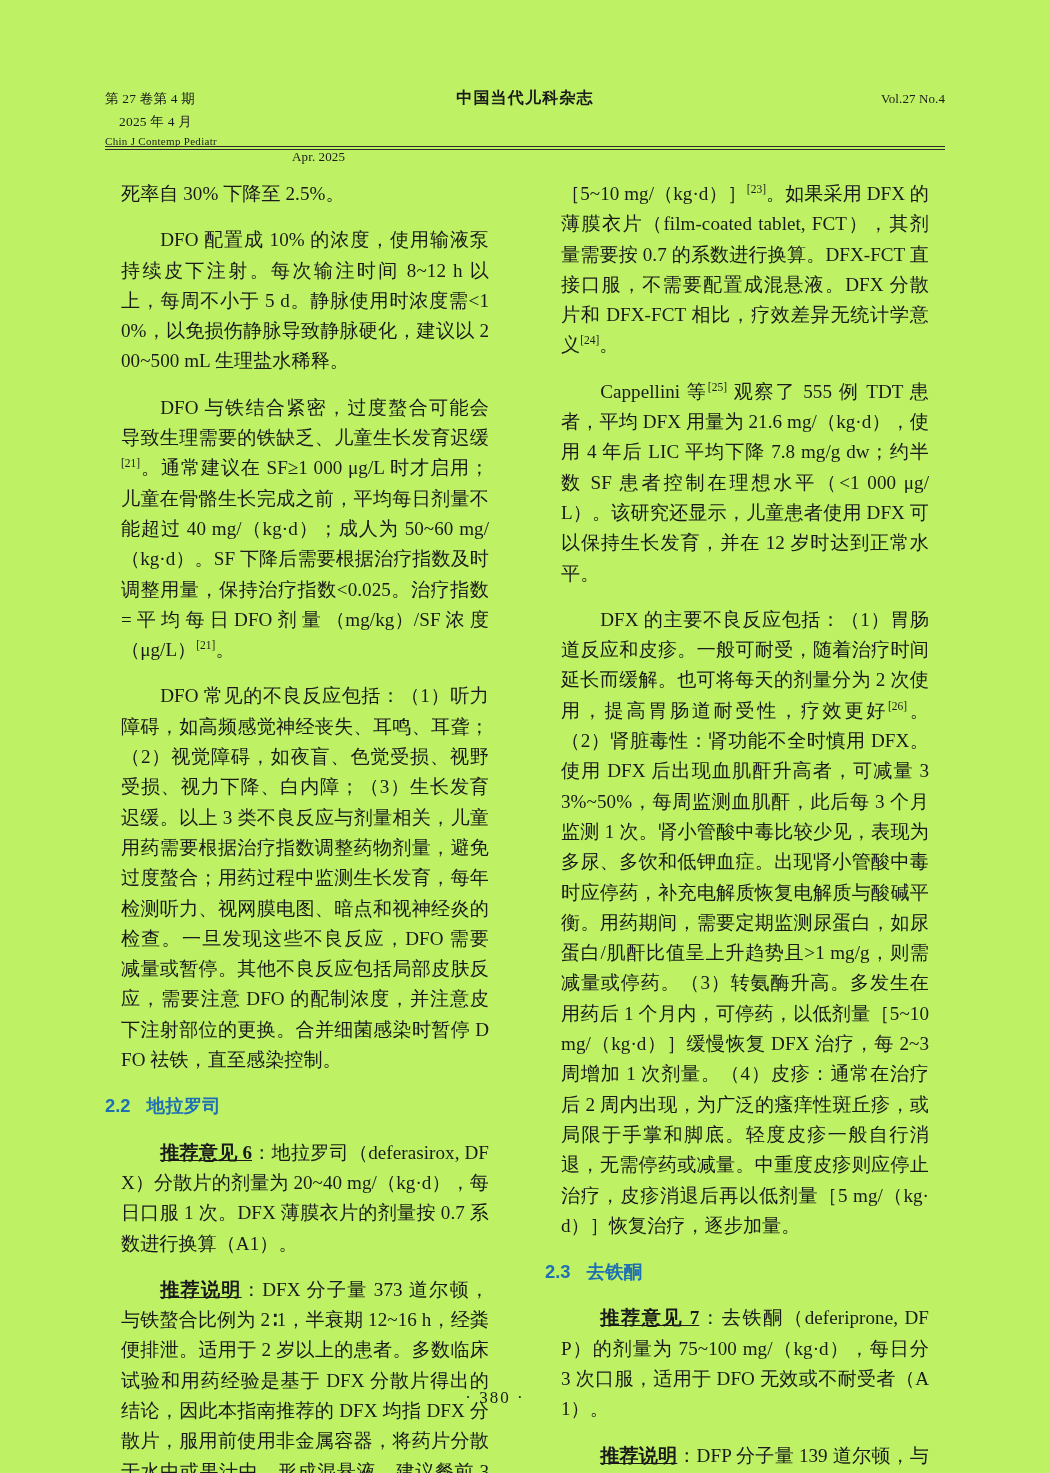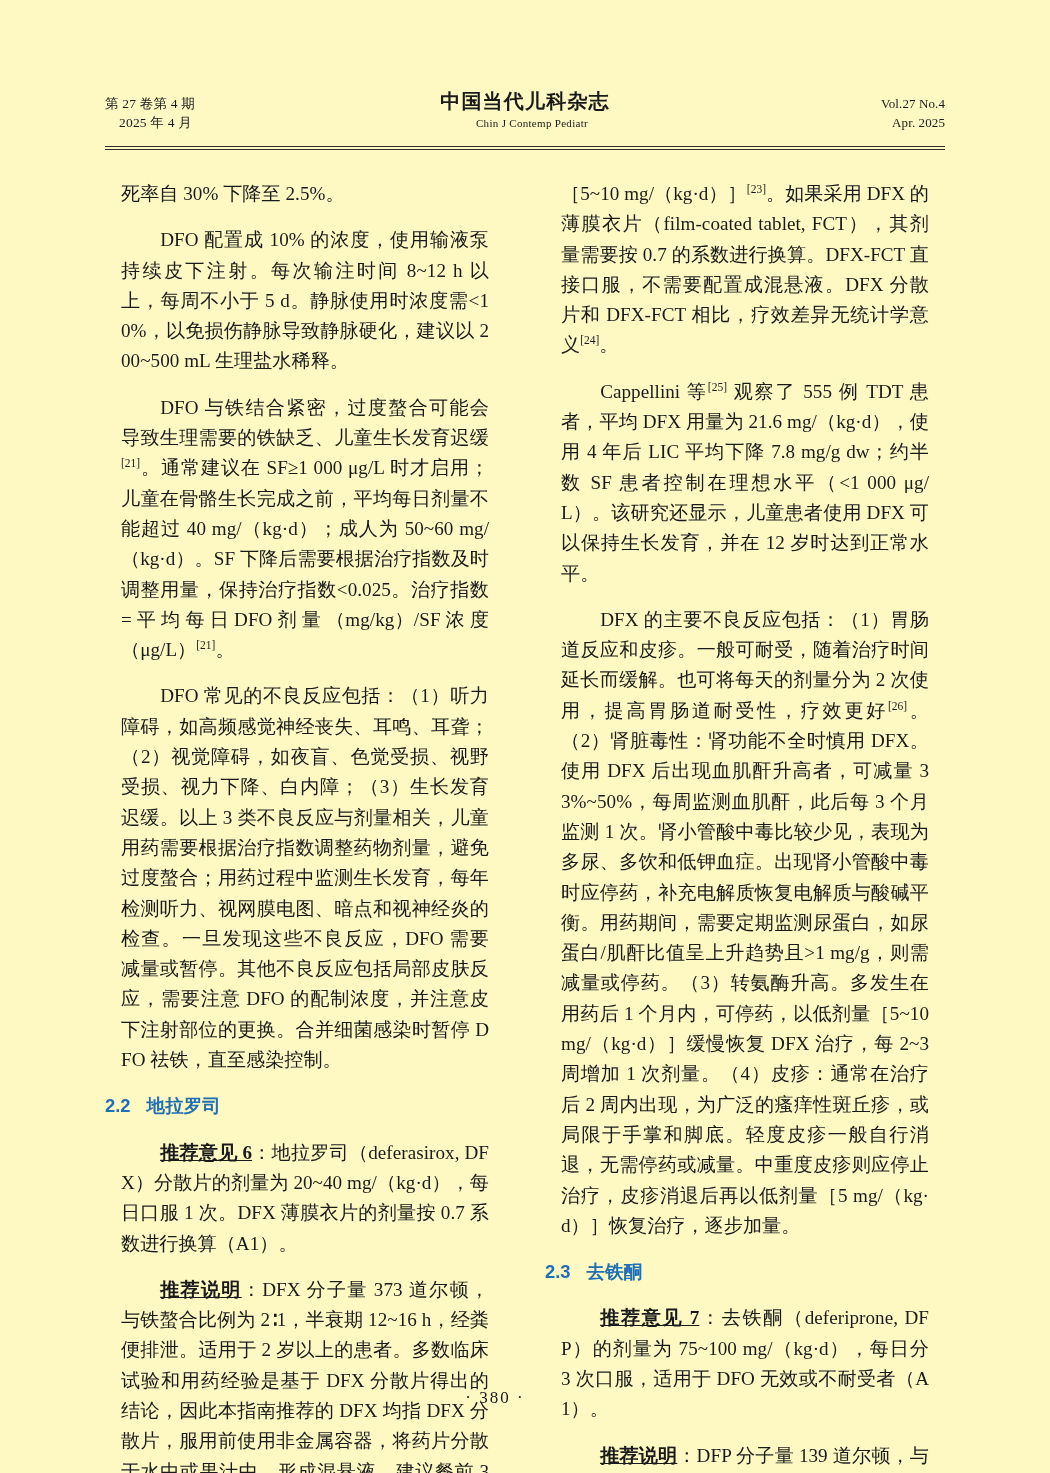--- a/index.html
+++ b/index.html
@@ -5,21 +5,21 @@
   html, body {
     margin: 0;
     padding: 0;
     background: #f2f0ed;
   }
   .page {
     position: relative;
     width: 1050px;
     height: 1473px;
     margin: 0 auto;
-    background: #fef9c3;
+    background: #bef264;
     box-sizing: border-box;
     font-family: "Liberation Serif", "DejaVu Serif", serif;
     color: #1a1a1a;
     overflow: hidden;
   }
 
   
   .runhead {
     position: absolute;
     left: 105px;
@@ -27,36 +27,36 @@
     width: 840px;
     height: 58px;
   }
   .runhead-row {
     position: absolute;
     width: 100%;
     display: flex;
     align-items: baseline;
   }
   .runhead-row.r1 { top: 0px; }
-  .runhead-row.r2 { top: 25px; }
+  .runhead-row.r2 { top: 25px; flex-direction: column; }
 
   .rh-left {
     width: 240px;
     font-size: 13.5px;
     letter-spacing: 0.2px;
     white-space: nowrap;
   }
   .rh-left.indent { padding-left: 14px; }
   .rh-center {
     flex: 1;
     text-align: center;
     white-space: nowrap;
   }
   .rh-center .cn {
-    font-size: 20px;
+    font-size: 16px;
     font-weight: 600;
     letter-spacing: 1.2px;
   }
   .rh-center .en {
     font-size: 11px;
     letter-spacing: 0.3px;
     margin-top: 43px;
   }
   .rh-right {
     width: 240px;

